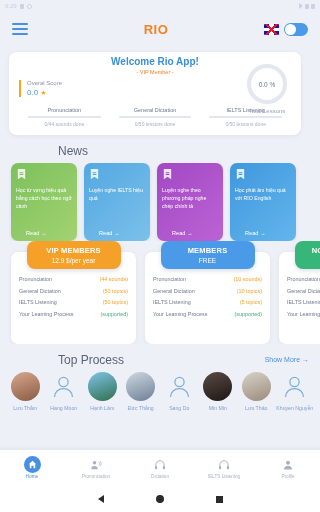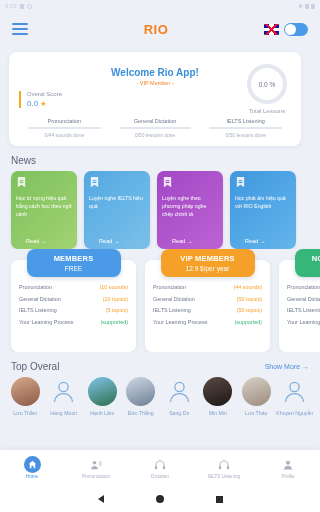--- a/index.html
+++ b/index.html
@@ -57,21 +57,21 @@
     position: relative; cursor: pointer;
   }
   .toggle .knob {
     position: absolute; left: 1px; top: 1px; width: 11px; height: 11px;
     border-radius: 50%; background: #fff;
   }
 
   
   .welcome-card {
     margin: 6px 19px 0 9px; background: #fff; border-radius: 8px;
-    padding: 15px 10px 8px 10px; position: relative;
+    padding: 4px 10px 8px 10px; position: relative;
     box-shadow: 0 1px 4px rgba(90,110,160,.10);
   }
   .welcome-title { text-align: center; font-size: 10px; color: #3a8fd9; font-weight: bold; }
   .welcome-sub { text-align: center; font-size: 5.5px; color: #f58220; margin-top: 2px; }
   .score-block { margin-top: 5px; padding-left: 6px; border-left: 2px solid #f5a623; }
   .score-label { font-size: 6px; color: #8a93a8; }
   .score-value { font-size: 8px; color: #4a90e2; margin-top: 2px; }
   .score-value .star { color: #f5a623; font-size: 7px; }
 
   .ring-wrap {
@@ -89,21 +89,21 @@
   .stat { flex: 1; text-align: center; padding: 0 3px; }
   .stat-name { font-size: 5.5px; color: #6f7890; }
   .stat-bar { height: 1.5px; background: #e2e6ef; border-radius: 2px; margin: 3px 6px; }
   .stat-sub { font-size: 5px; color: #a7aec0; }
 
   
   .section-head {
     display: flex; align-items: center; padding: 0 11px;
     margin-top: 9px; margin-bottom: 5px;
   }
-  .section-title { font-size: 10px; color: #5a6375; }
+  .section-title { font-size: 12px; color: #5a6375; margin-left: 47px; }
   .show-more { margin-left: auto; font-size: 7px; color: #4a90e2; cursor: pointer; }
 
   
   .news-scroll { display: flex; gap: 7px; padding: 0 11px; overflow: hidden; }
   .news-card {
     width: 66px; min-width: 66px; height: 78px; border-radius: 7px;
     position: relative; padding: 6px 5px 5px 5px; display: flex; flex-direction: column;
     box-shadow: 0 1px 3px rgba(90,110,160,.18);
   }
   .news-card .badge-icon {
@@ -275,58 +275,58 @@
           <path d="M8 7h8v2H8zM8 11h8v2H8z" fill="#3f97dd"></path>
         </svg>
       <div class="news-text">Học phát âm hiệu quả với RIO English</div>
       <div class="news-read">Read →</div>
     </div>
   </div>
 
   <div class="plans-scroll">
 
     <div class="plan-card">
+      <div class="plan-ribbon ribbon-vip">
+        <div class="rb-title">VIP MEMBERS</div>
+        <div class="rb-sub">12.9 $/per year</div>
+      </div>
+      <div class="feat-row">
+        <span class="feat-name">Pronunciation</span>
+        <span class="feat-val v-orange">(44 sounds)</span>
+      </div>
+      <div class="feat-row">
+        <span class="feat-name">General Dictation</span>
+        <span class="feat-val v-orange">(50 topics)</span>
+      </div>
+      <div class="feat-row">
+        <span class="feat-name">IELTS Listening</span>
+        <span class="feat-val v-orange">(50 topics)</span>
+      </div>
+      <div class="feat-row">
+        <span class="feat-name">Your Learning Process</span>
+        <span class="feat-val v-green">(supported)</span>
+      </div>
+    </div>
+
+    <div class="plan-card">
       <div class="plan-ribbon ribbon-free">
         <div class="rb-title">MEMBERS</div>
         <div class="rb-sub">FREE</div>
       </div>
       <div class="feat-row">
         <span class="feat-name">Pronunciation</span>
         <span class="feat-val v-orange">(10 sounds)</span>
       </div>
       <div class="feat-row">
         <span class="feat-name">General Dictation</span>
         <span class="feat-val v-orange">(10 topics)</span>
       </div>
       <div class="feat-row">
         <span class="feat-name">IELTS Listening</span>
         <span class="feat-val v-orange">(5 topics)</span>
-      </div>
-      <div class="feat-row">
-        <span class="feat-name">Your Learning Process</span>
-        <span class="feat-val v-green">(supported)</span>
-      </div>
-    </div>
-
-    <div class="plan-card">
-      <div class="plan-ribbon ribbon-vip">
-        <div class="rb-title">VIP MEMBERS</div>
-        <div class="rb-sub">12.9 $/per year</div>
-      </div>
-      <div class="feat-row">
-        <span class="feat-name">Pronunciation</span>
-        <span class="feat-val v-orange">(44 sounds)</span>
-      </div>
-      <div class="feat-row">
-        <span class="feat-name">General Dictation</span>
-        <span class="feat-val v-orange">(50 topics)</span>
-      </div>
-      <div class="feat-row">
-        <span class="feat-name">IELTS Listening</span>
-        <span class="feat-val v-orange">(50 topics)</span>
       </div>
       <div class="feat-row">
         <span class="feat-name">Your Learning Process</span>
         <span class="feat-val v-green">(supported)</span>
       </div>
     </div>
 
     <div class="plan-card">
       <div class="plan-ribbon ribbon-non">
         <div class="rb-title">NON-MEMBERS</div>
@@ -341,21 +341,21 @@
       <div class="feat-row">
         <span class="feat-name">IELTS Listening</span>
       </div>
       <div class="feat-row">
         <span class="feat-name">Your Learning Process</span>
       </div>
     </div>
   </div>
 
   <div class="section-head">
-    <div class="section-title">Top Overal</div>
+    <div class="section-title">Top Process</div>
     <div class="show-more">Show More →</div>
   </div>
   <div class="members-row">
 
     <div class="member">
       <div class="avatar" style="background:linear-gradient(160deg,#d7a98e,#8a5a44)"></div>
       <div class="member-name">Lưu Thắm</div>
     </div>
 
     <div class="member">

